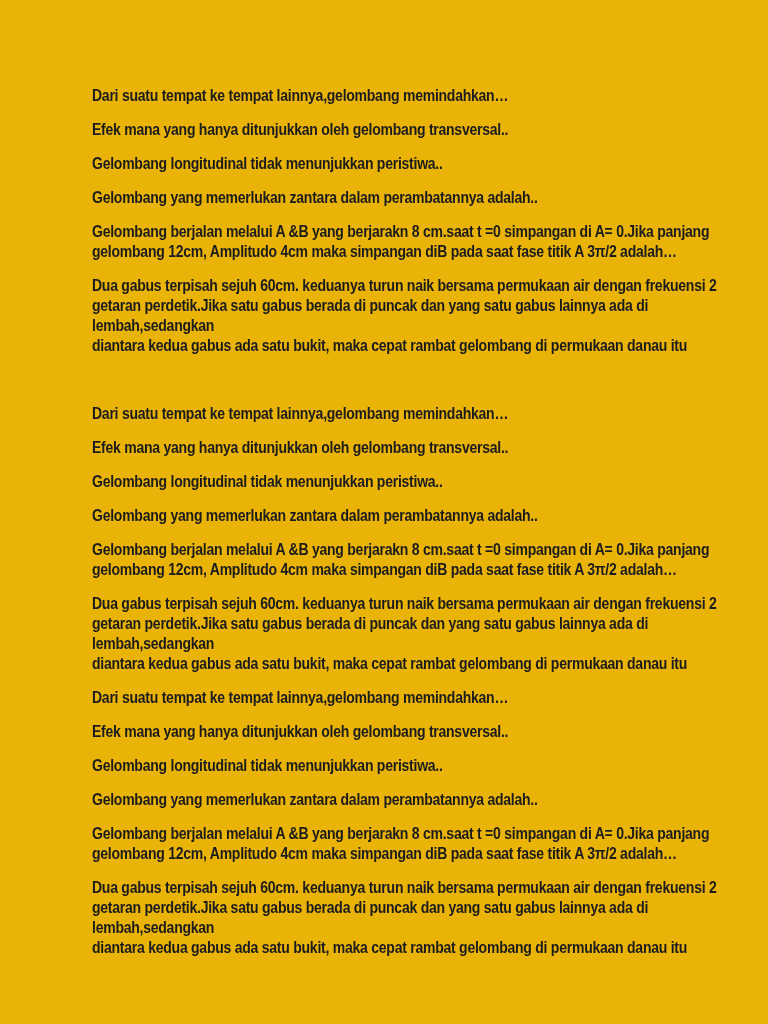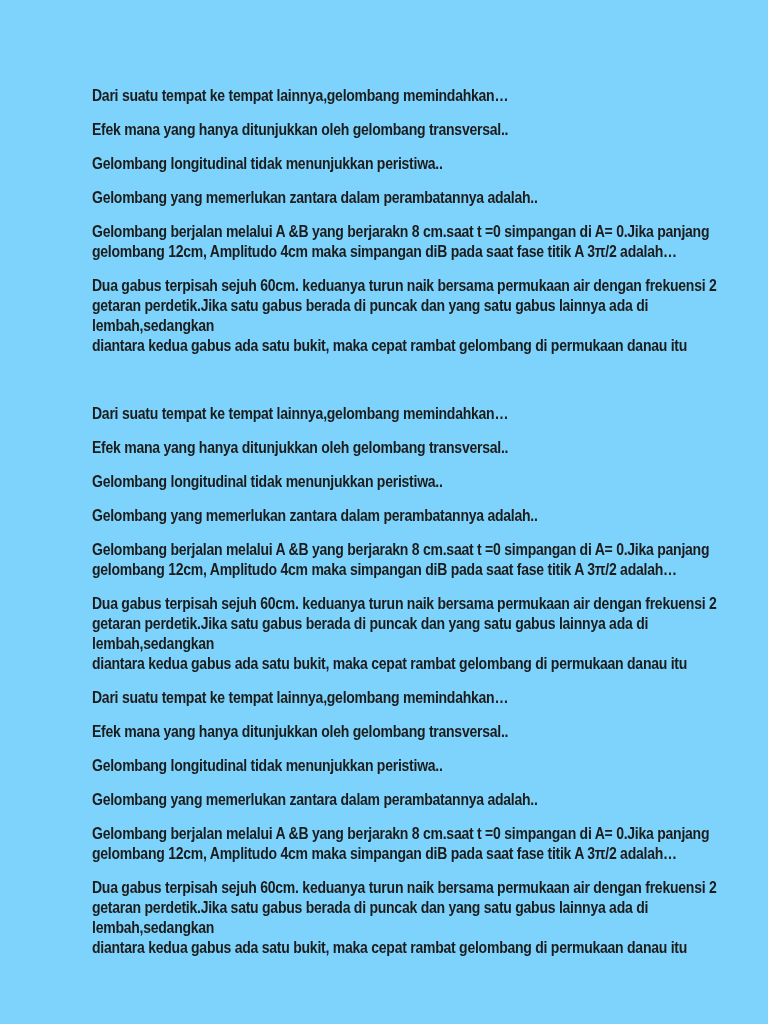--- a/index.html
+++ b/index.html
@@ -10,21 +10,21 @@
   body {
     width: 768px;
     height: 1024px;
     overflow: hidden;
     position: relative;
   }
   .page {
     position: relative;
     width: 768px;
     height: 1024px;
-    background: #7dd3fc;
+    background: #eab308;
   }
   .content {
     position: absolute;
     left: 92px;
     top: 85px;
     width: 760px;
     transform: scaleX(0.85);
     transform-origin: 0 0;
   }
   .para {

